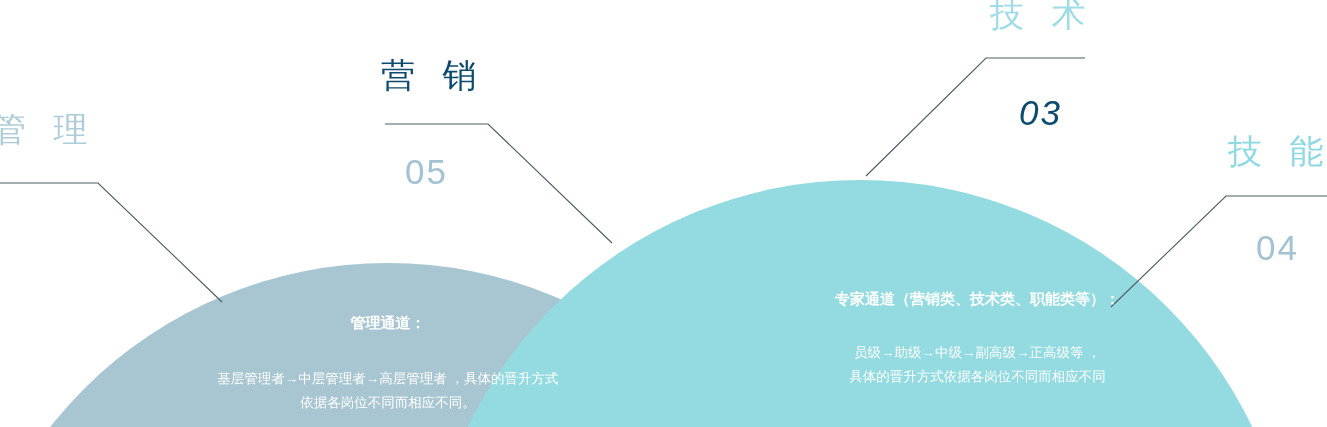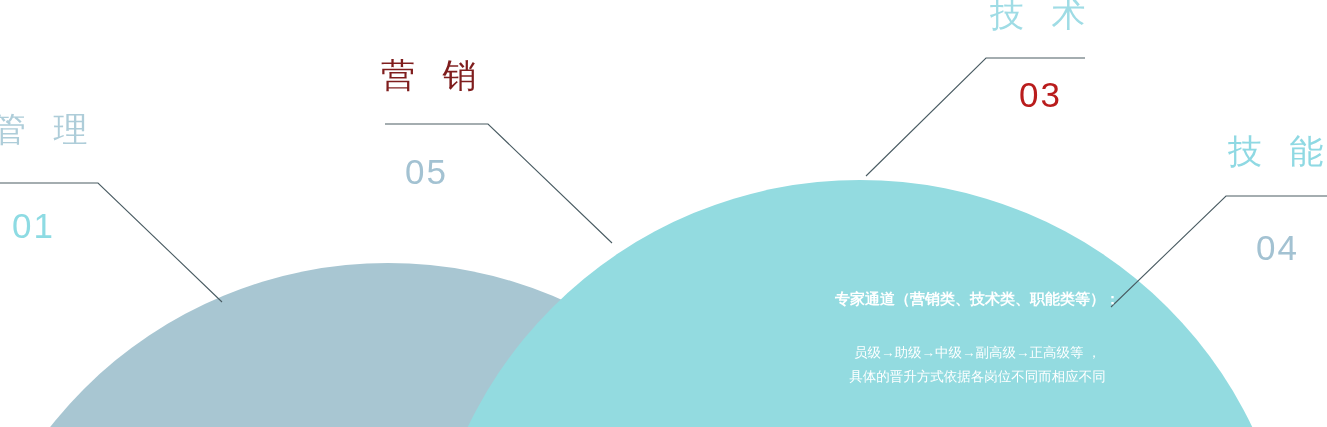--- a/index.html
+++ b/index.html
@@ -43,26 +43,26 @@
     letter-spacing:2px;
     font-weight:300;
     white-space:nowrap;
   }
 
   #group-01{left:-8px;top:112px;}
   #group-01 .cat-title{color:#aecdd9;}
   #group-01 .cat-num{color:#8ddbe3;margin-top:62px;margin-left:20px;}
 
   #group-02{left:381px;top:58px;}
-  #group-02 .cat-title{color:#7f1d1d;}
+  #group-02 .cat-title{color:#0c4a6e;}
   #group-02 .cat-num{color:#a3c2d2;margin-top:62px;margin-left:24px;}
 
   #group-03{left:990px;top:-3px;}
   #group-03 .cat-title{color:#9fdce5;}
-  #group-03 .cat-num{color:#b91c1c;margin-top:46px;margin-left:29px;}
+  #group-03 .cat-num{color:#0c4a6e;margin-top:64px;margin-left:29px;font-style:italic;}
 
   #group-04{left:1228px;top:134px;}
   #group-04 .cat-title{color:#8fd9e3;}
   #group-04 .cat-num{color:#a3c2d2;margin-top:62px;margin-left:28px;}
 
   
   .dome-text{position:absolute;text-align:center;color:#ffffff;}
   .dome-heading{
     font-weight:bold;
     font-size:15px;
@@ -92,38 +92,44 @@
 
   <svg id="connectors" viewBox="0 0 1327 427">
     <polyline points="0,183 98,183 222,302" fill="none" stroke="#4a5c63" stroke-width="1.1"></polyline>
     <polyline points="385,124 488,124 612,243" fill="none" stroke="#4a5c63" stroke-width="1.1"></polyline>
     <polyline points="866,176 986,58 1085,58" fill="none" stroke="#4a5c63" stroke-width="1.1"></polyline>
     <polyline points="1111,307 1226,196 1327,196" fill="none" stroke="#4a5c63" stroke-width="1.1"></polyline>
   </svg>
 
   <div class="label-group" id="group-01">
     <div class="cat-title">管 理</div>
-    <div class="cat-num">01</div>
   </div>
 
   <div class="label-group" id="group-02">
     <div class="cat-title">营 销</div>
     <div class="cat-num">05</div>
   </div>
 
   <div class="label-group" id="group-03">
     <div class="cat-title">技 术</div>
     <div class="cat-num">03</div>
   </div>
 
   <div class="label-group" id="group-04">
     <div class="cat-title">技 能</div>
     <div class="cat-num">04</div>
   </div>
 
+  <div class="dome-text" id="text-manage">
+    <div class="dome-heading">管理通道：</div>
+    <div class="dome-body">
+      <div>基层管理者→中层管理者→高层管理者 ，具体的晋升方式</div>
+      <div>依据各岗位不同而相应不同。</div>
+    </div>
+  </div>
 
   <div class="dome-text" id="text-expert">
     <div class="dome-heading">专家通道（营销类、技术类、职能类等）：</div>
     <div class="dome-body">
       <div>员级→助级→中级→副高级→正高级等 ，</div>
       <div>具体的晋升方式依据各岗位不同而相应不同</div>
     </div>
   </div>
 
 </div>

